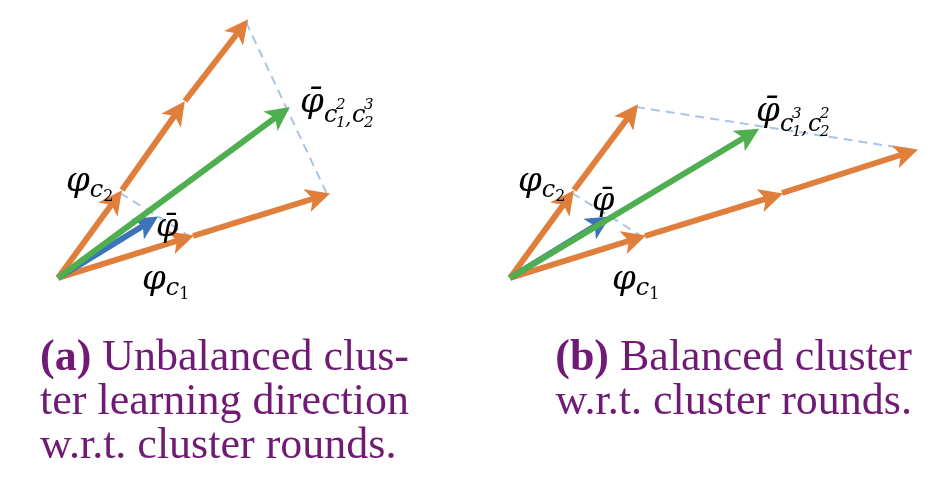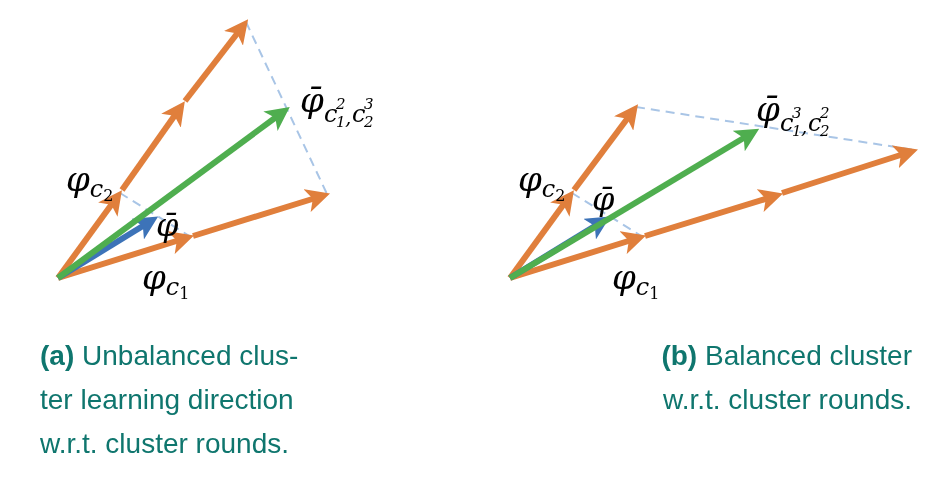--- a/index.html
+++ b/index.html
@@ -1,24 +1,24 @@
 <!DOCTYPE html>
 <html><head>
 <meta charset="utf-8">
 <style>
   html, body { margin: 0; padding: 0; background: #ffffff; }
   body { width: 948px; height: 478px; position: relative; overflow: hidden; }
   #figure { position: absolute; left: 0; top: 0; width: 948px; height: 310px; }
   .math { font-family: "DejaVu Serif", serif; font-style: italic; fill: #000; }
   .caption {
     position: absolute;
-    font-family: Liberation Sans, sans-serif;
-    font-size: 28px;
+    font-family: Liberation Serif, serif;
+    font-size: 44px;
     line-height: 44px;
-    color: #0f766e;
+    color: #701a75;
   }
   .caption .tag { font-weight: bold; }
   #caption-a { left: 40px; top: 334px; width: 400px; }
   #caption-b { left: 492px; top: 334px; width: 420px; text-align: right; }
   .line { display: block; white-space: nowrap; }
 </style>
 </head>
 <body>
 
 <svg id="figure" width="948" height="310" viewBox="0 0 948 310" xmlns="http://www.w3.org/2000/svg">

